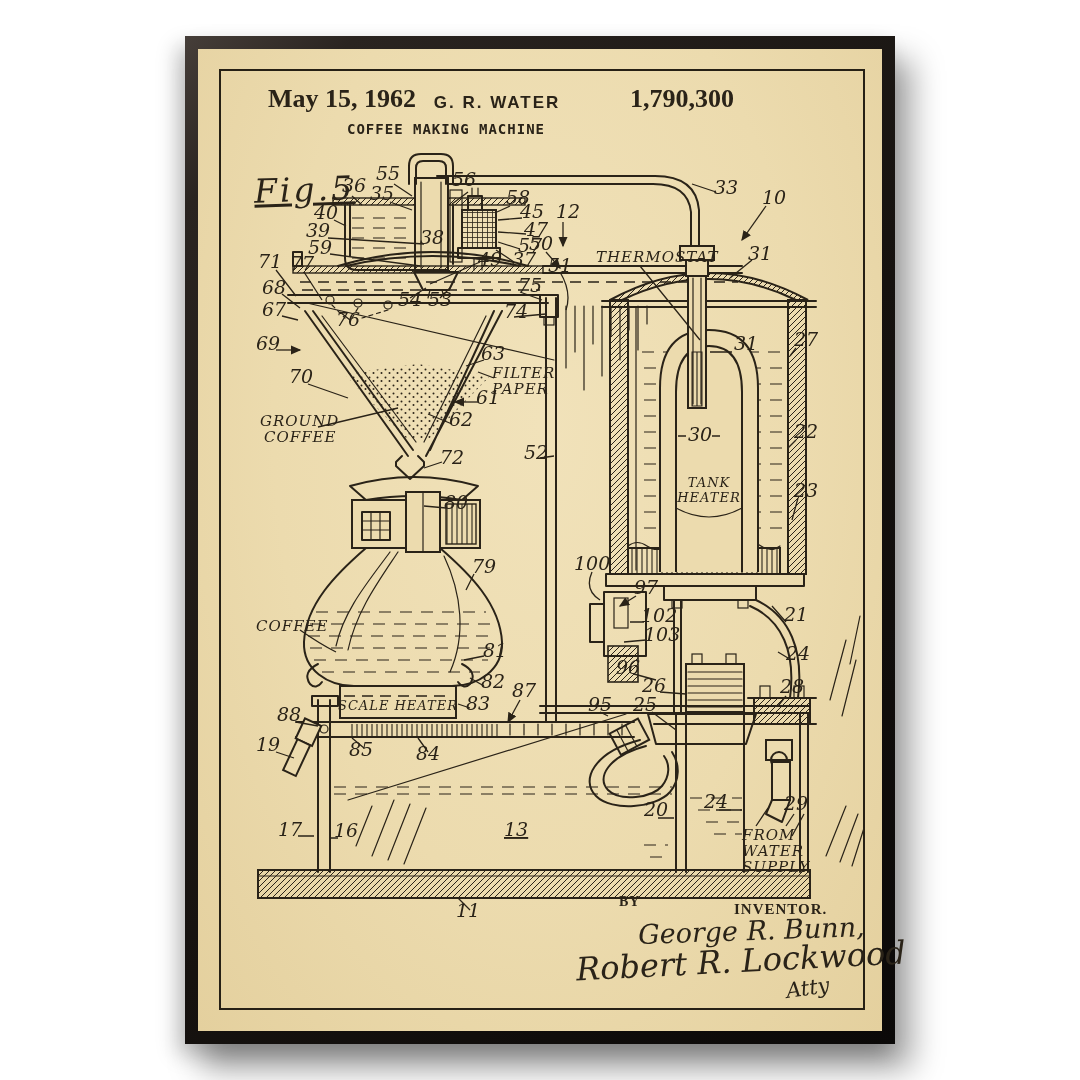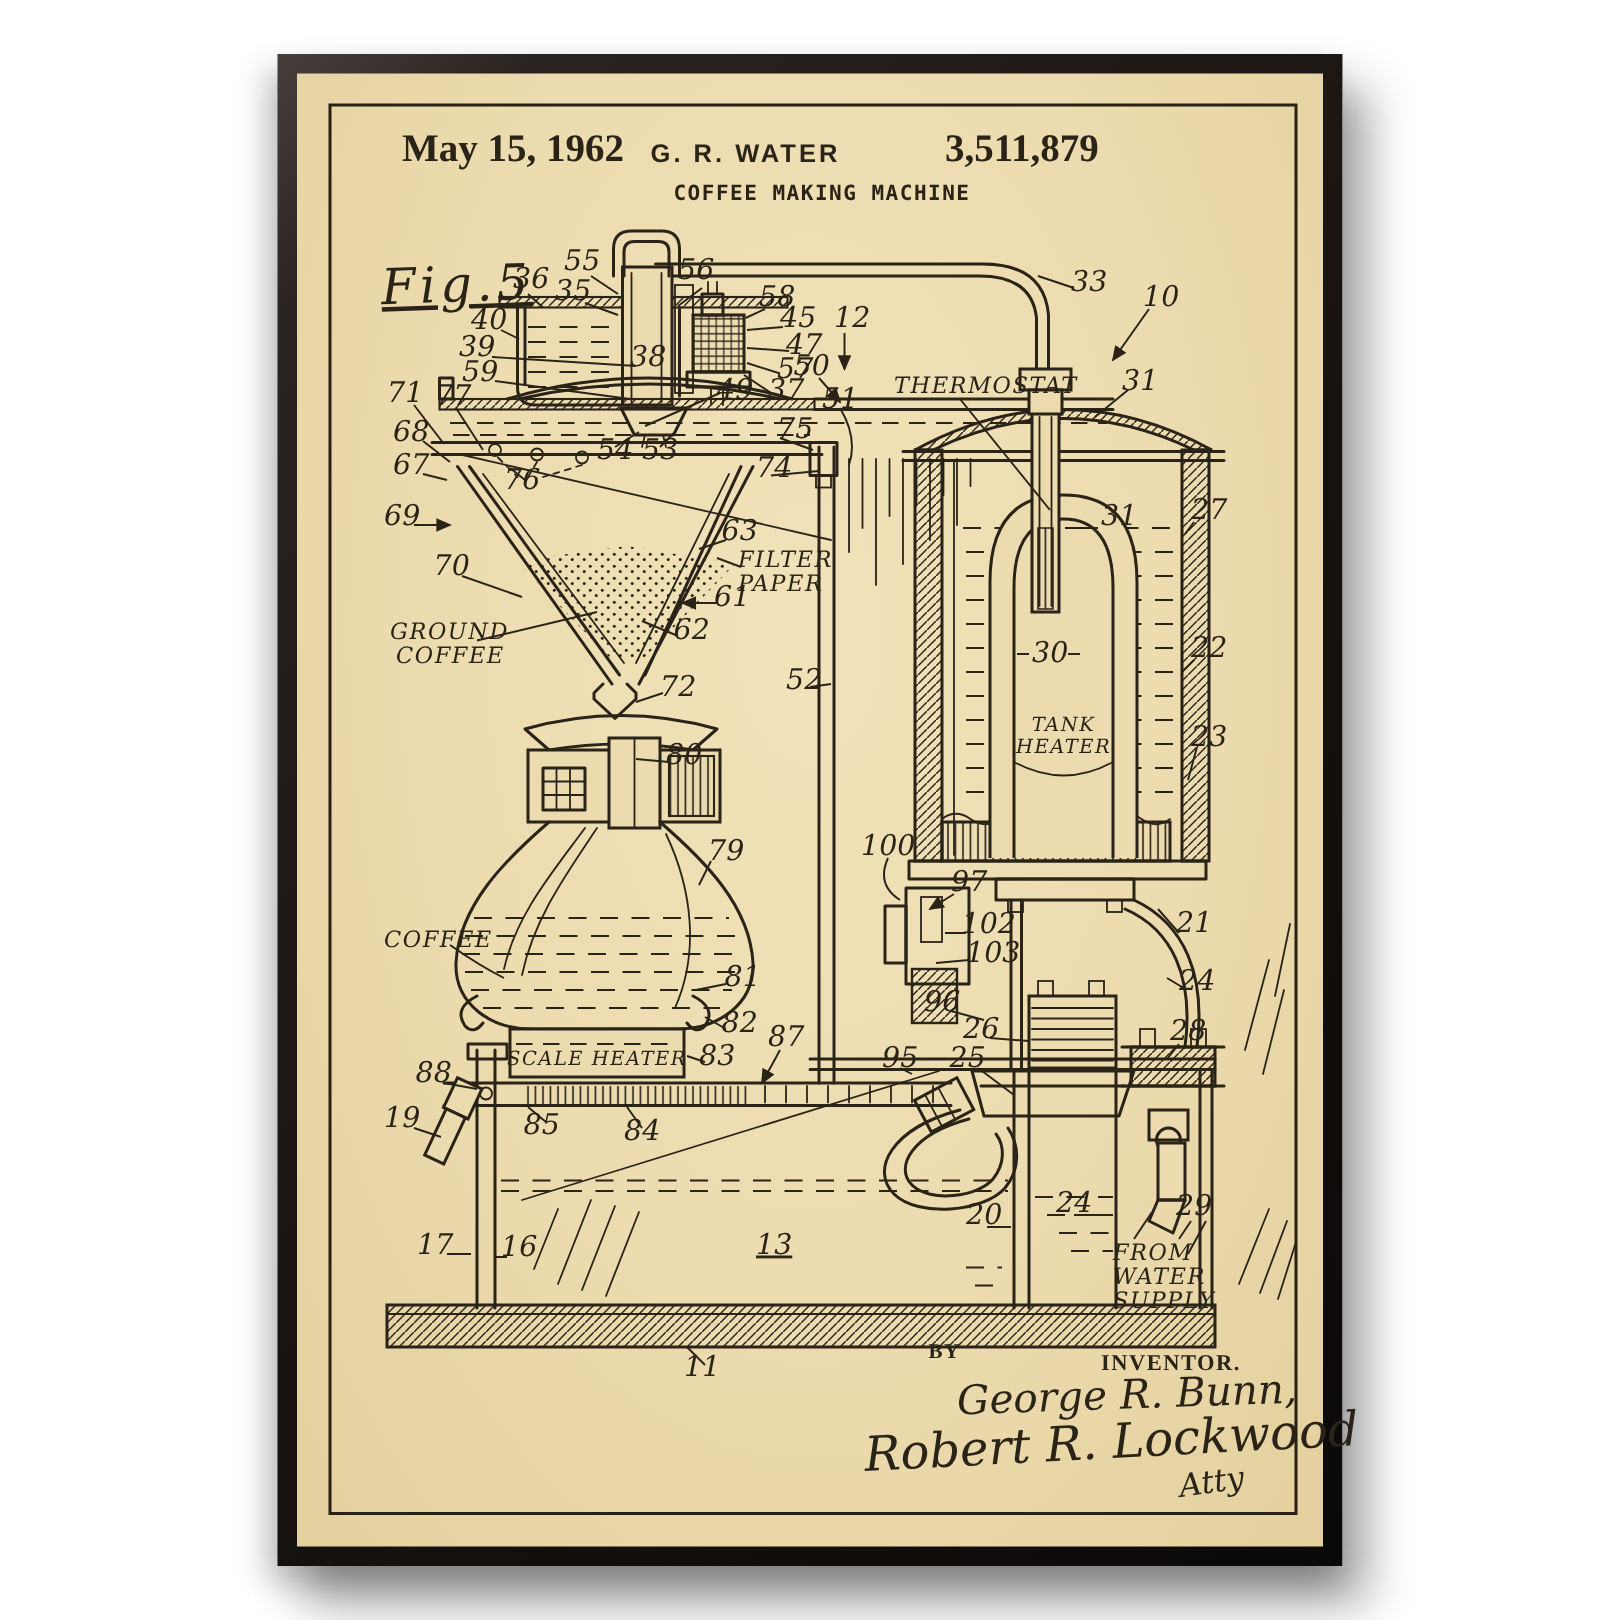--- a/index.html
+++ b/index.html
@@ -10,21 +10,21 @@
          box-shadow:16px 24px 30px rgba(0,0,0,.38),-8px 10px 20px rgba(0,0,0,.22);}
   .paper{position:absolute;left:198px;top:49px;width:684px;height:982px;
          background:radial-gradient(ellipse at 50% 38%,#f1e2ba 0%,#ecdbae 55%,#e4d09e 100%);}
   .inner-border{position:absolute;left:219px;top:69px;width:642px;height:937px;
          border:2px solid #262015;}
   .txt{position:absolute;color:#2a2318;white-space:nowrap;}
   .date{left:268px;top:84px;font:bold 26px "Liberation Serif",serif;}
   .author{left:417px;top:93px;width:160px;text-align:center;
           font:bold 17px "Liberation Sans",sans-serif;letter-spacing:2px;}
   .patnum{left:630px;top:84px;font:bold 26px "Liberation Serif",serif;}
-  .title{left:347px;top:121px;width:300px;text-align:right;
+  .title{left:347px;top:121px;width:300px;text-align:left;
          font:bold 14px "DejaVu Sans Mono",monospace;letter-spacing:1px;}
   .fig{left:254px;top:170px;font:italic 33px "DejaVu Serif",serif;letter-spacing:3px;
        text-decoration:underline;transform:rotate(-2deg);}
   .sig-head{left:734px;top:901px;font:bold 15px "Liberation Serif",serif;letter-spacing:1px;}
   .sig-name{left:638px;top:915px;font:italic 27px "DejaVu Serif",serif;transform:rotate(-2deg);}
   .sig-by{left:619px;top:894px;font:bold 14px "Liberation Serif",serif;letter-spacing:1px;}
   .sig-att{left:576px;top:942px;font:italic 32px "DejaVu Serif",serif;transform:rotate(-3deg);}
   .sig-suffix{left:786px;top:976px;font:italic 21px "DejaVu Serif",serif;transform:rotate(-8deg);}
   svg.drawing{position:absolute;left:0;top:0;}
   .ln{stroke:#2a2318;stroke-width:2;fill:none;stroke-linecap:round;stroke-linejoin:round;}
@@ -39,21 +39,21 @@
 </head>
 <body>
 
 <div class="stage">
   <div class="frame"></div>
   <div class="paper"></div>
   <div class="inner-border"></div>
 
   <div class="txt date">May 15, 1962</div>
   <div class="txt author">G. R. WATER</div>
-  <div class="txt patnum">3,511,879</div>
+  <div class="txt patnum">1,790,300</div>
   <div class="txt title">COFFEE MAKING MACHINE</div>
   <div class="txt fig">Fig.5</div>
 
   <svg class="drawing" width="1080" height="1080" viewBox="0 0 1080 1080">
     <defs>
       <marker id="ah" markerWidth="9" markerHeight="8" refX="7" refY="3.5" orient="auto">
         <path d="M0,0 L8,3.5 L0,7 Z" fill="#2a2318"></path>
       </marker>
       <pattern id="ph" width="6" height="6" patternUnits="userSpaceOnUse">
         <path d="M0 6 L6 0" stroke="#2a2318" stroke-width="1"></path>

